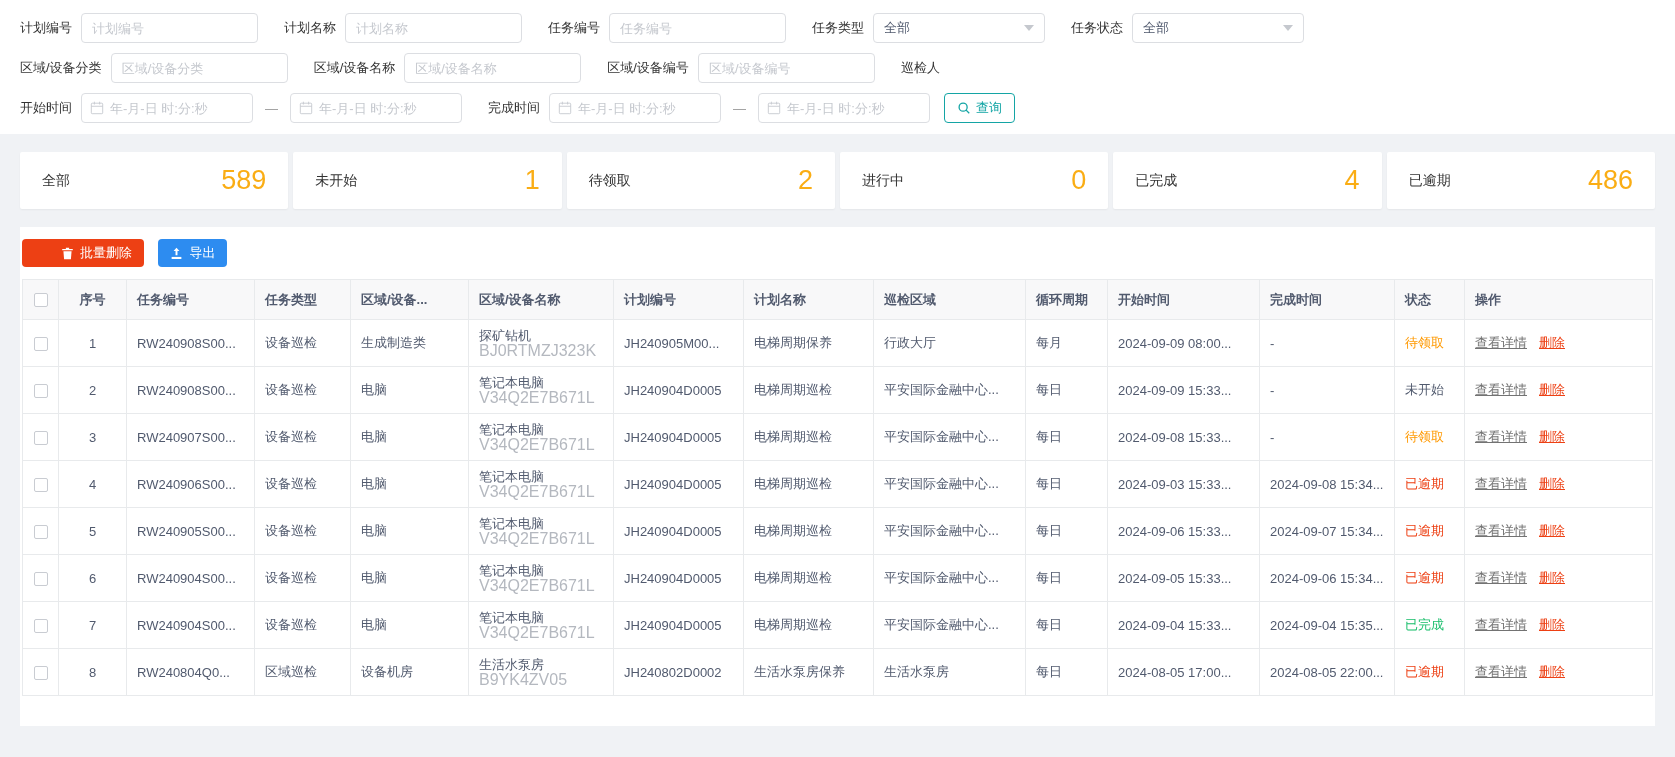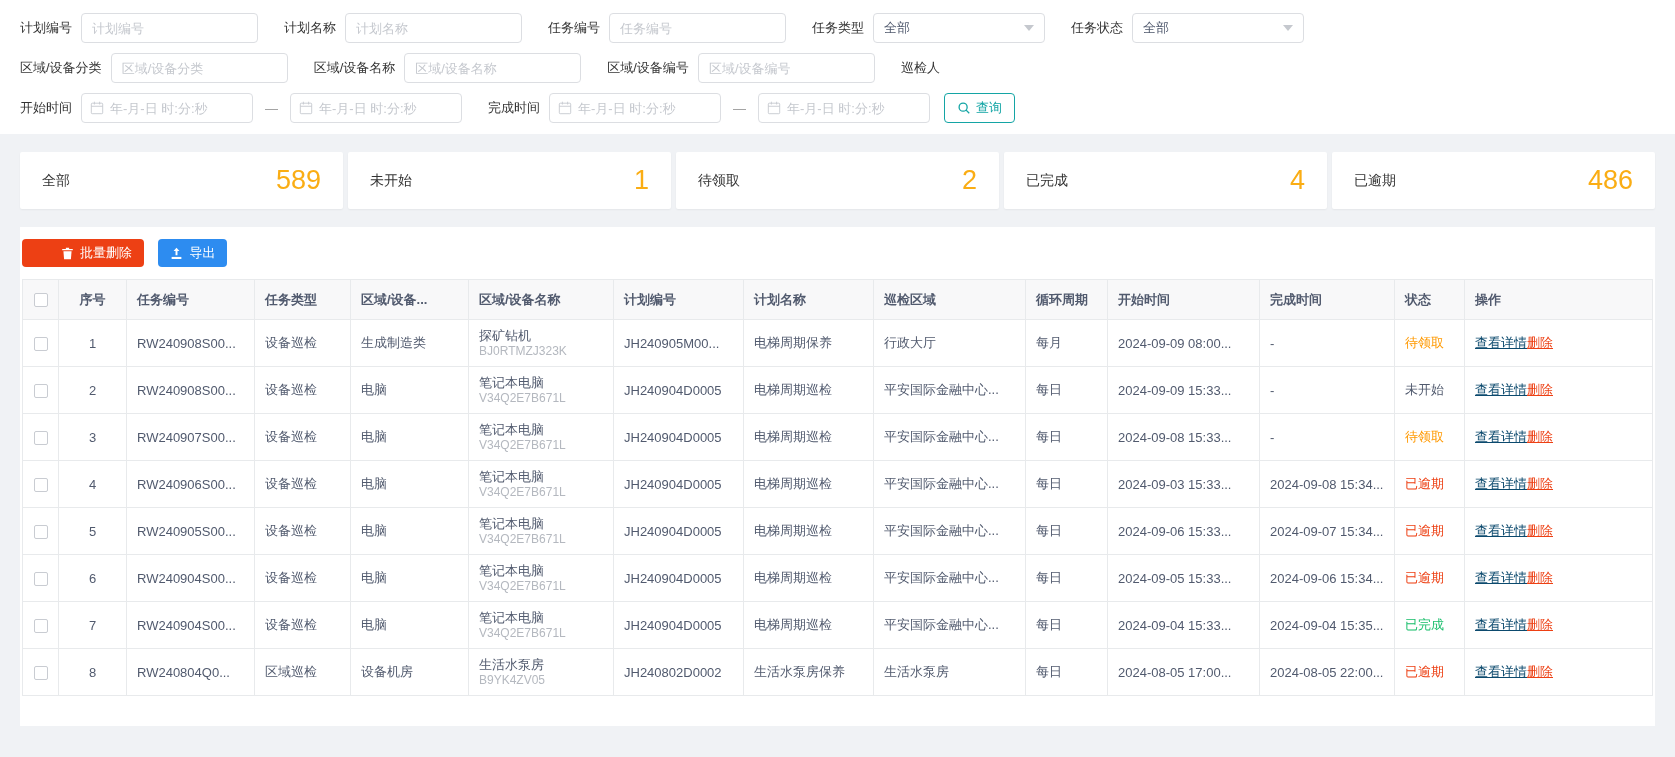--- a/index.html
+++ b/index.html
@@ -77,22 +77,22 @@
   table { width:100%; border-collapse:collapse; table-layout:fixed; font-size:13px; color:#515a6e; }
   th, td { border:1px solid #e8eaec; padding:0 10px; overflow:hidden; white-space:nowrap; }
   th { background:#f8f8f9; height:40px; font-weight:bold; text-align:left; color:#515a6e; }
   td { height:47px; background:#fff; }
   .td-center, .th-center { text-align:center; }
   .checkbox {
     display:inline-block; width:14px; height:14px; border:1px solid #c9ccd2;
     border-radius:2px; background:#fff; cursor:pointer; vertical-align:middle;
   }
   .dev-name { line-height:16px; color:#515a6e; }
-  .dev-code { line-height:14px; color:#b4b8bf; font-size:12px; }
-  .link-view { color:#0c4a6e; text-decoration:underline; cursor:pointer; margin-right:0;font-family:Liberation Mono, monospace; }
+  .dev-code { line-height:14px; color:#b4b8bf; font-size:16px; }
+  .link-view { color:#737373; text-decoration:underline; cursor:pointer; margin-right:12px;font-family:Liberation Mono, monospace; }
   .link-del { color:#ed4014; text-decoration:underline; cursor:pointer; }
 </style>
 </head>
 <body>
 
 <div class="filter-panel">
 
   <div class="frow">
     <div class="fgroup">
       <span class="flabel">计划编号</span>
@@ -210,20 +210,24 @@
     <span class="stat-label">全部</span>
     <span class="stat-value">589</span>
   </div>
   <div class="stat-card">
     <span class="stat-label">未开始</span>
     <span class="stat-value">1</span>
   </div>
   <div class="stat-card">
     <span class="stat-label">待领取</span>
     <span class="stat-value">2</span>
+  </div>
+  <div class="stat-card">
+    <span class="stat-label">进行中</span>
+    <span class="stat-value">0</span>
   </div>
   <div class="stat-card">
     <span class="stat-label">已完成</span>
     <span class="stat-value">4</span>
   </div>
   <div class="stat-card">
     <span class="stat-label">已逾期</span>
     <span class="stat-value">486</span>
   </div>
 </div>

